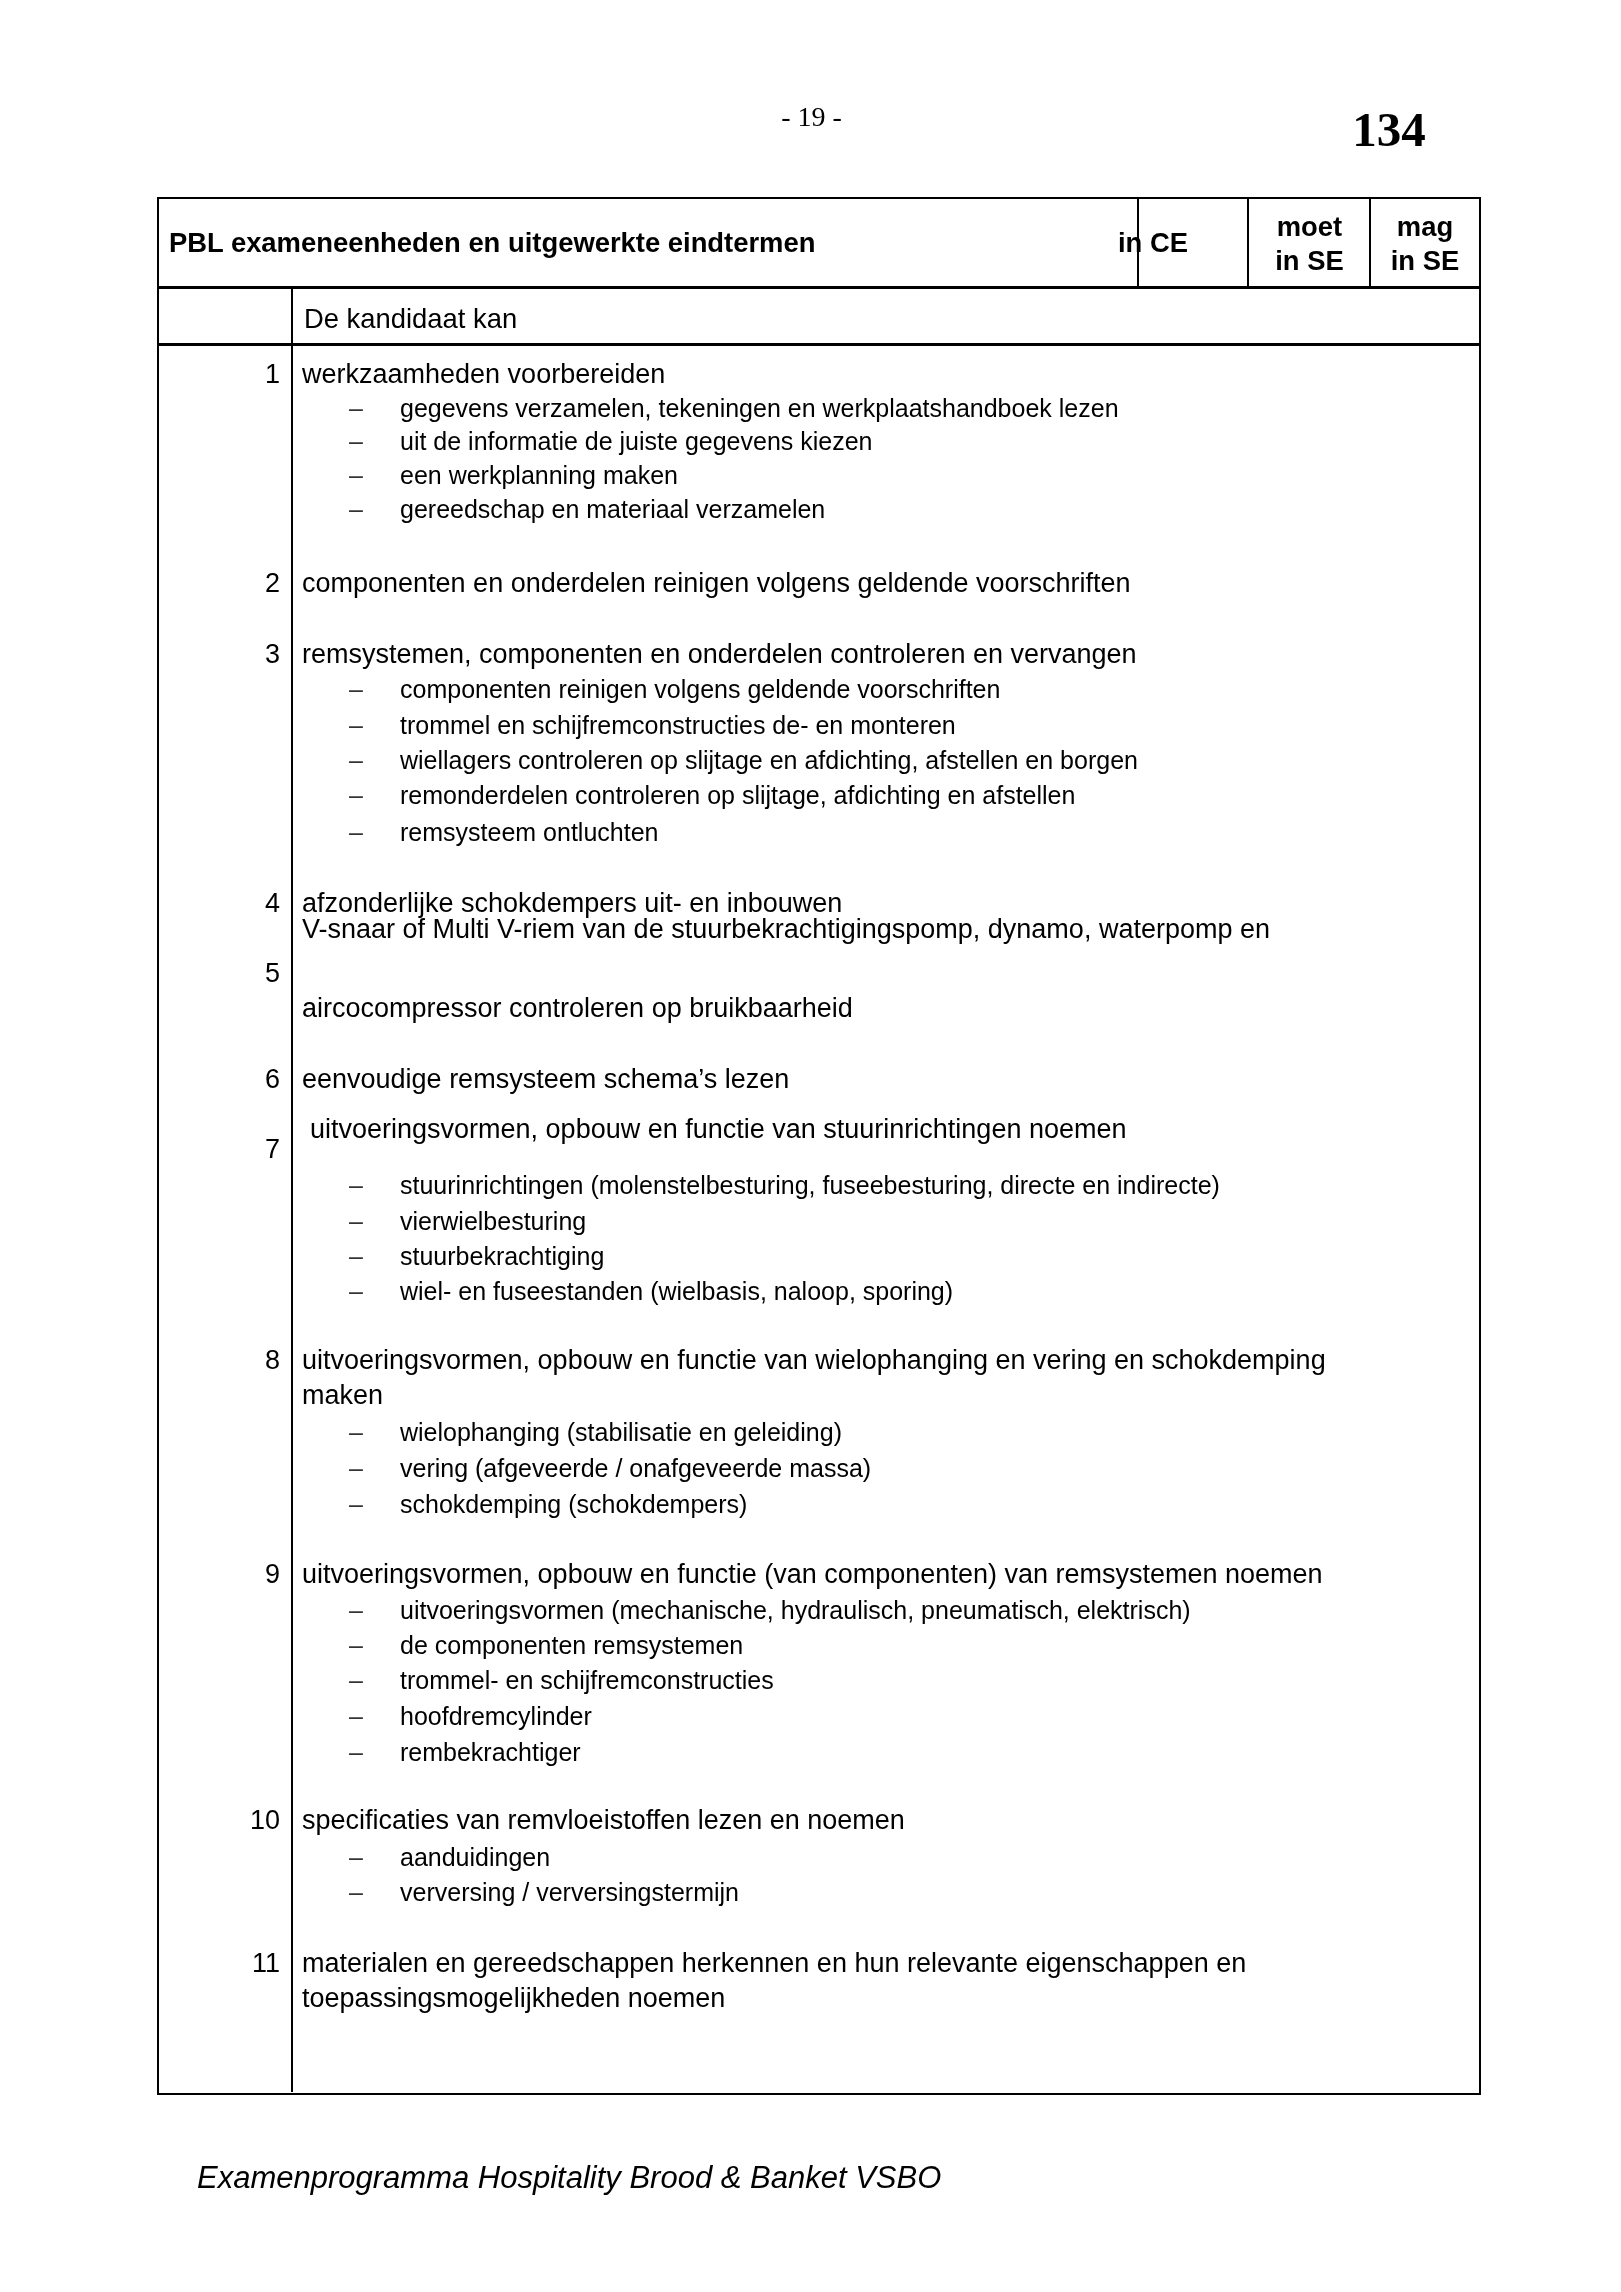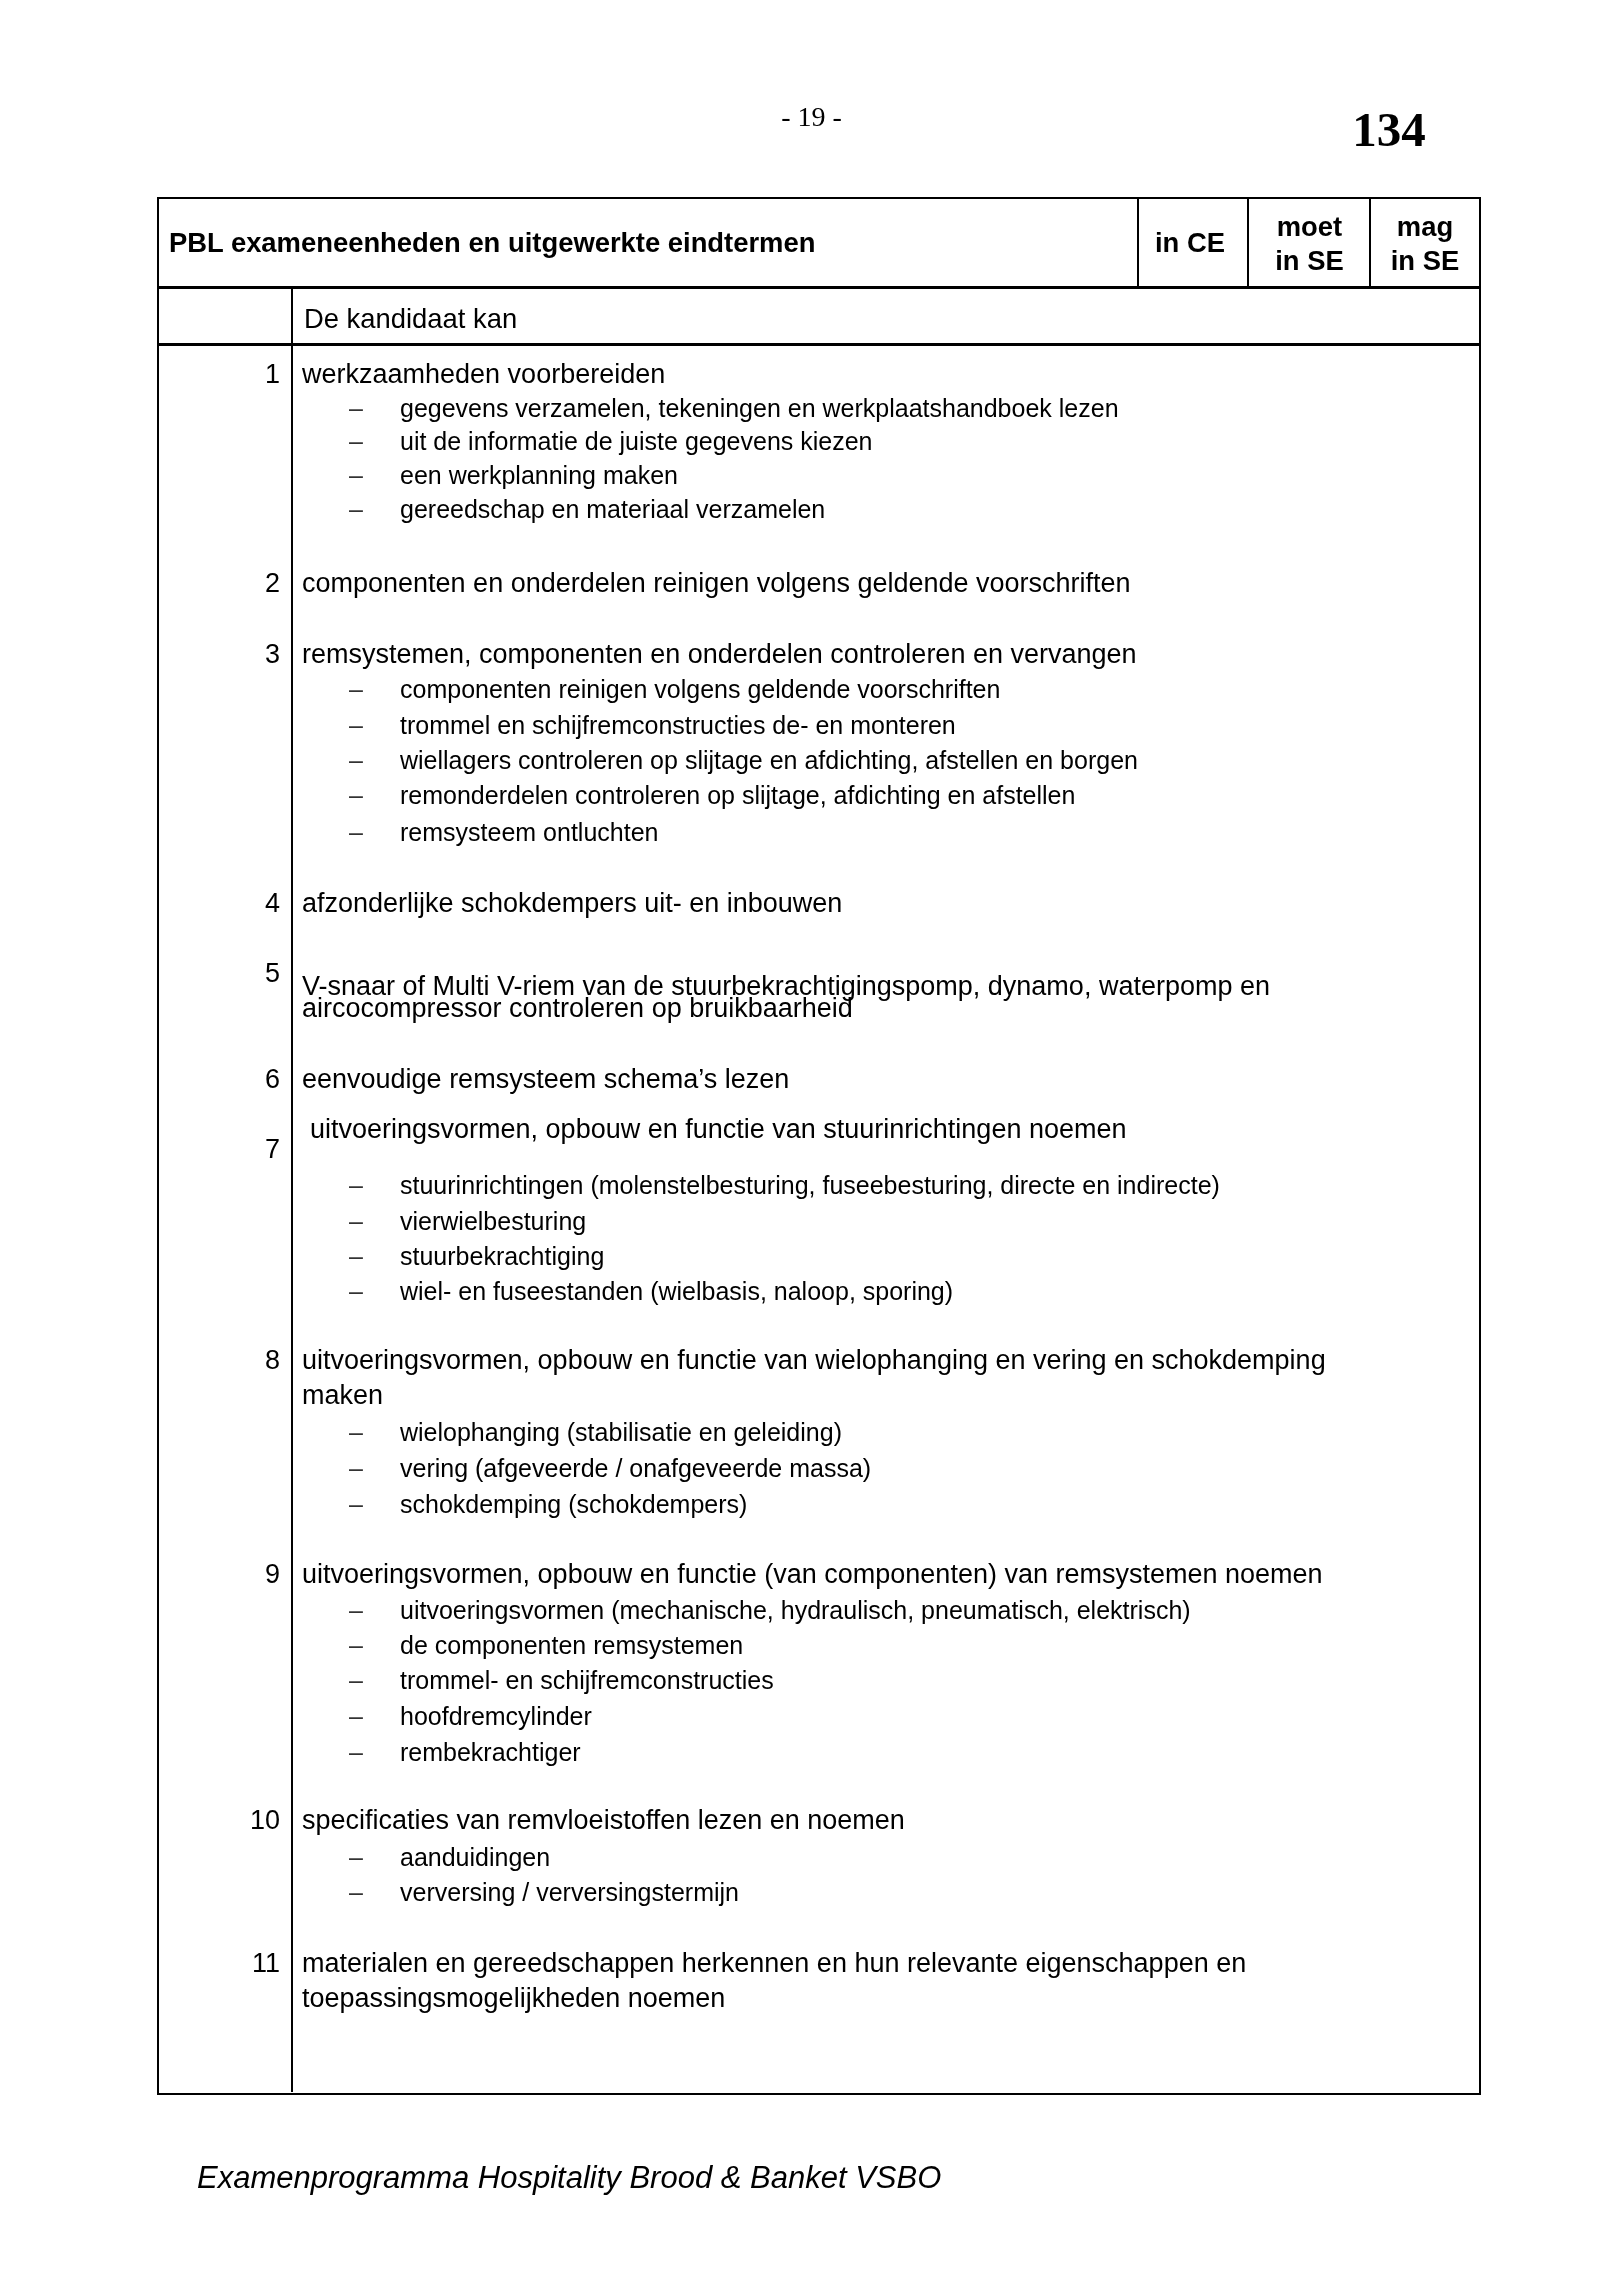--- a/index.html
+++ b/index.html
@@ -118,21 +118,21 @@
 <div class="table"></div>
 
 <div class="hline" style="left:157px; top:286px; width:1324px; height:2.9px;"></div>
 <div class="hline" style="left:157px; top:343px; width:1324px; height:2.9px;"></div>
 <div class="vline" style="left:1137px; top:197px; width:2px; height:91px;"></div>
 <div class="vline" style="left:1247px; top:197px; width:2px; height:91px;"></div>
 <div class="vline" style="left:1369px; top:197px; width:2px; height:91px;"></div>
 <div class="vline" style="left:291px; top:287px; width:2px; height:1805px;"></div>
 
 <div class="hdr" style="left:169px; top:226px;">PBL exameneenheden en uitgewerkte eindtermen</div>
-<div class="hdr center" style="left:1136px; width:108px; top:226px;">in CE</div>
+<div class="hdr center" style="left:1099px; width:108px; top:226px;">in CE</div>
 <div class="hdr center" style="left:1249px; width:121px; top:210px;">moet</div>
 <div class="hdr center" style="left:1249px; width:121px; top:244px;">in SE</div>
 <div class="hdr center" style="left:1371px; width:108px; top:210px;">mag</div>
 <div class="hdr center" style="left:1371px; width:108px; top:244px;">in SE</div>
 
 <div class="intro">De kandidaat kan</div>
 
 <div class="item-num" style="top:357px;">1</div>
 <div class="item-text" style="top:357px;">werkzaamheden voorbereiden</div>
 <div class="sub" style="top:391px;">
@@ -175,21 +175,21 @@
   </div>
 <div class="sub" style="top:815px;">
     <span class="dash">–</span>
     <span class="sub-text">remsysteem ontluchten</span>
   </div>
 
 <div class="item-num" style="top:886px;">4</div>
 <div class="item-text" style="top:886px;">afzonderlijke schokdempers uit- en inbouwen</div>
 
 <div class="item-num" style="top:956px;">5</div>
-<div class="item-text" style="top:969px; white-space:nowrap;">V-snaar of Multi V-riem van de stuurbekrachtigingspomp, dynamo, waterpomp en</div>
+<div class="item-text" style="top:912px; white-space:nowrap;">V-snaar of Multi V-riem van de stuurbekrachtigingspomp, dynamo, waterpomp en</div>
 <div class="item-text" style="top:991px; white-space:nowrap;">aircocompressor controleren op bruikbaarheid</div>
 
 <div class="item-num" style="top:1062px;">6</div>
 <div class="item-text" style="top:1062px;">eenvoudige remsysteem schema’s lezen</div>
 
 <div class="item-num" style="top:1132px;">7</div>
 <div class="item-text" style="top:1112px;margin-left:8px;">uitvoeringsvormen, opbouw en functie van stuurinrichtingen noemen</div>
 <div class="sub" style="top:1168px;">
     <span class="dash">–</span>
     <span class="sub-text">stuurinrichtingen (molenstelbesturing, fuseebesturing, directe en indirecte)</span>

